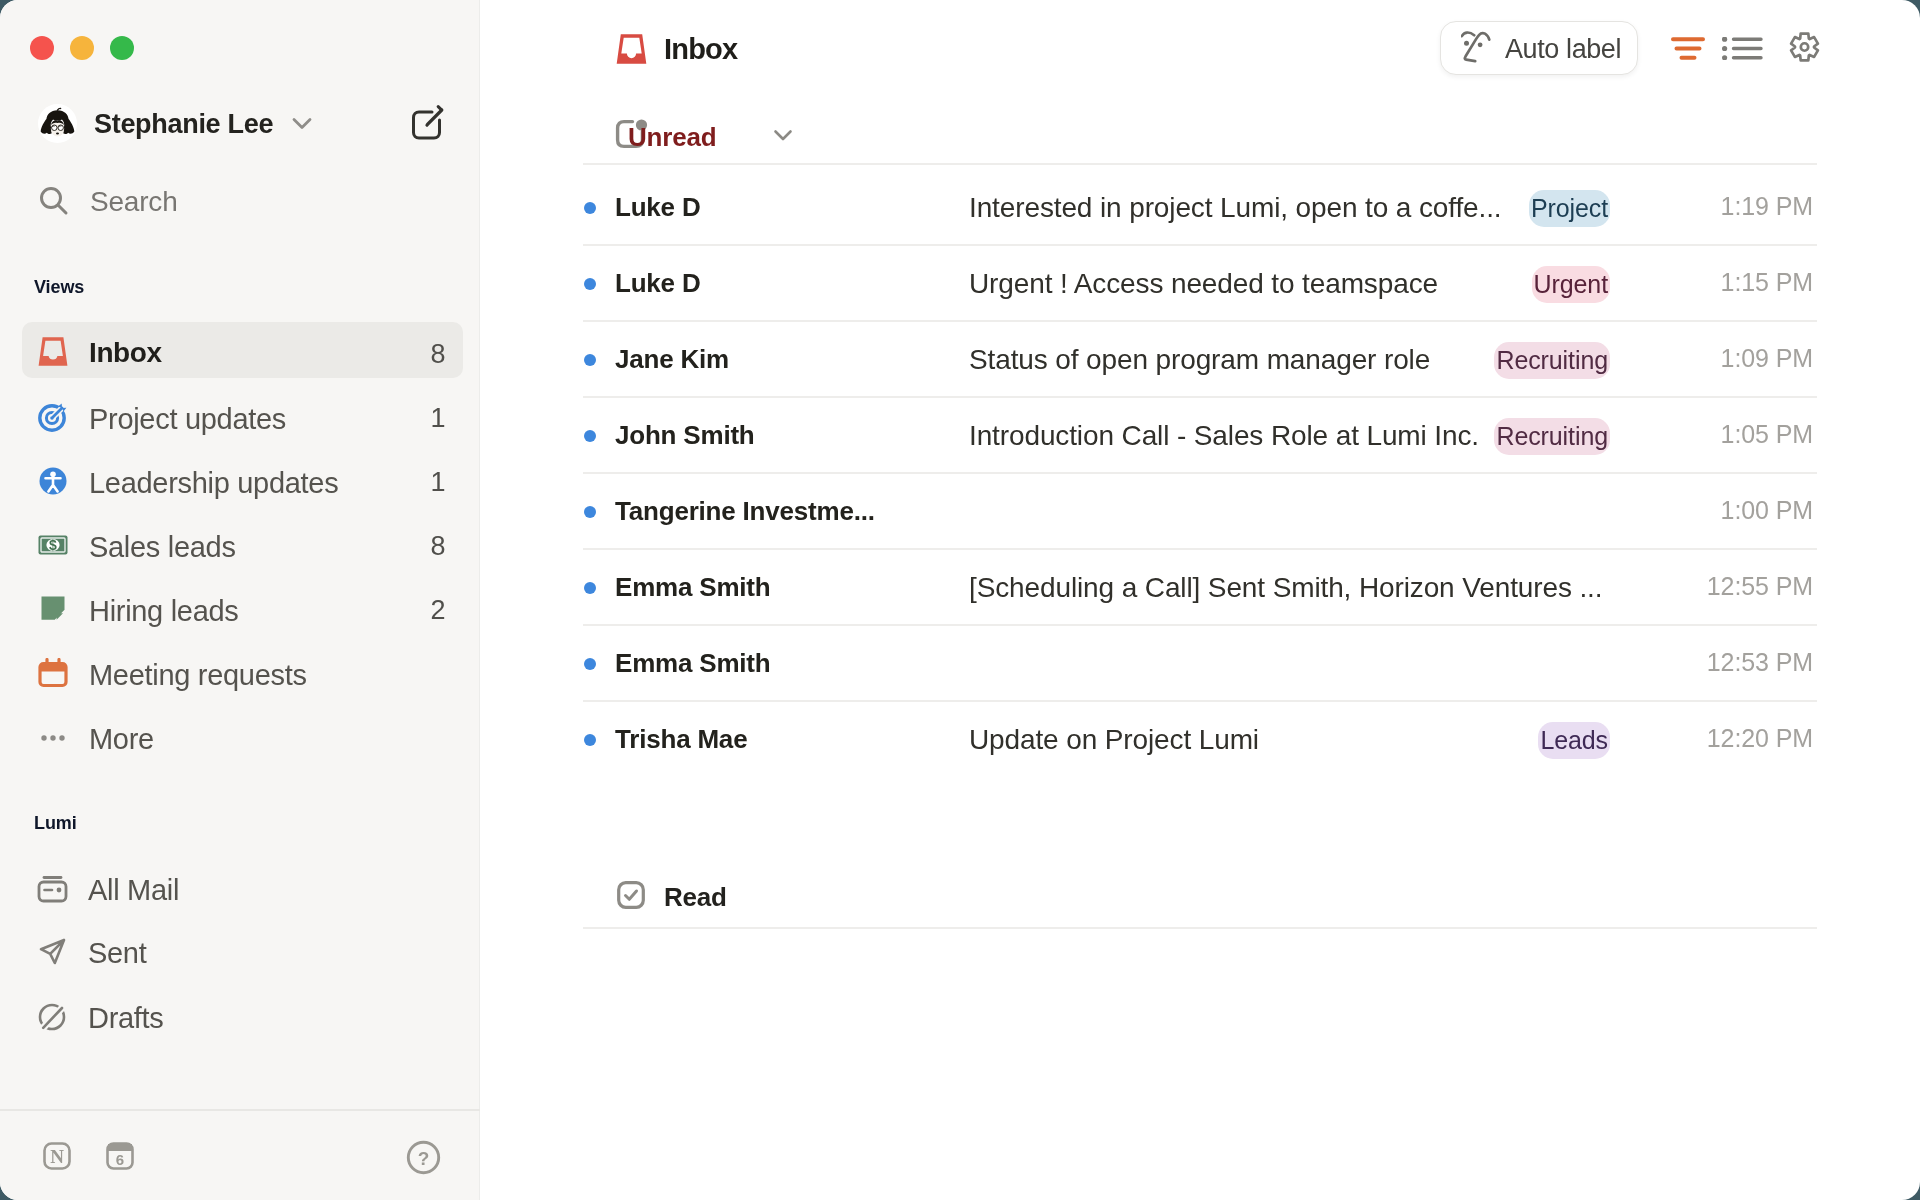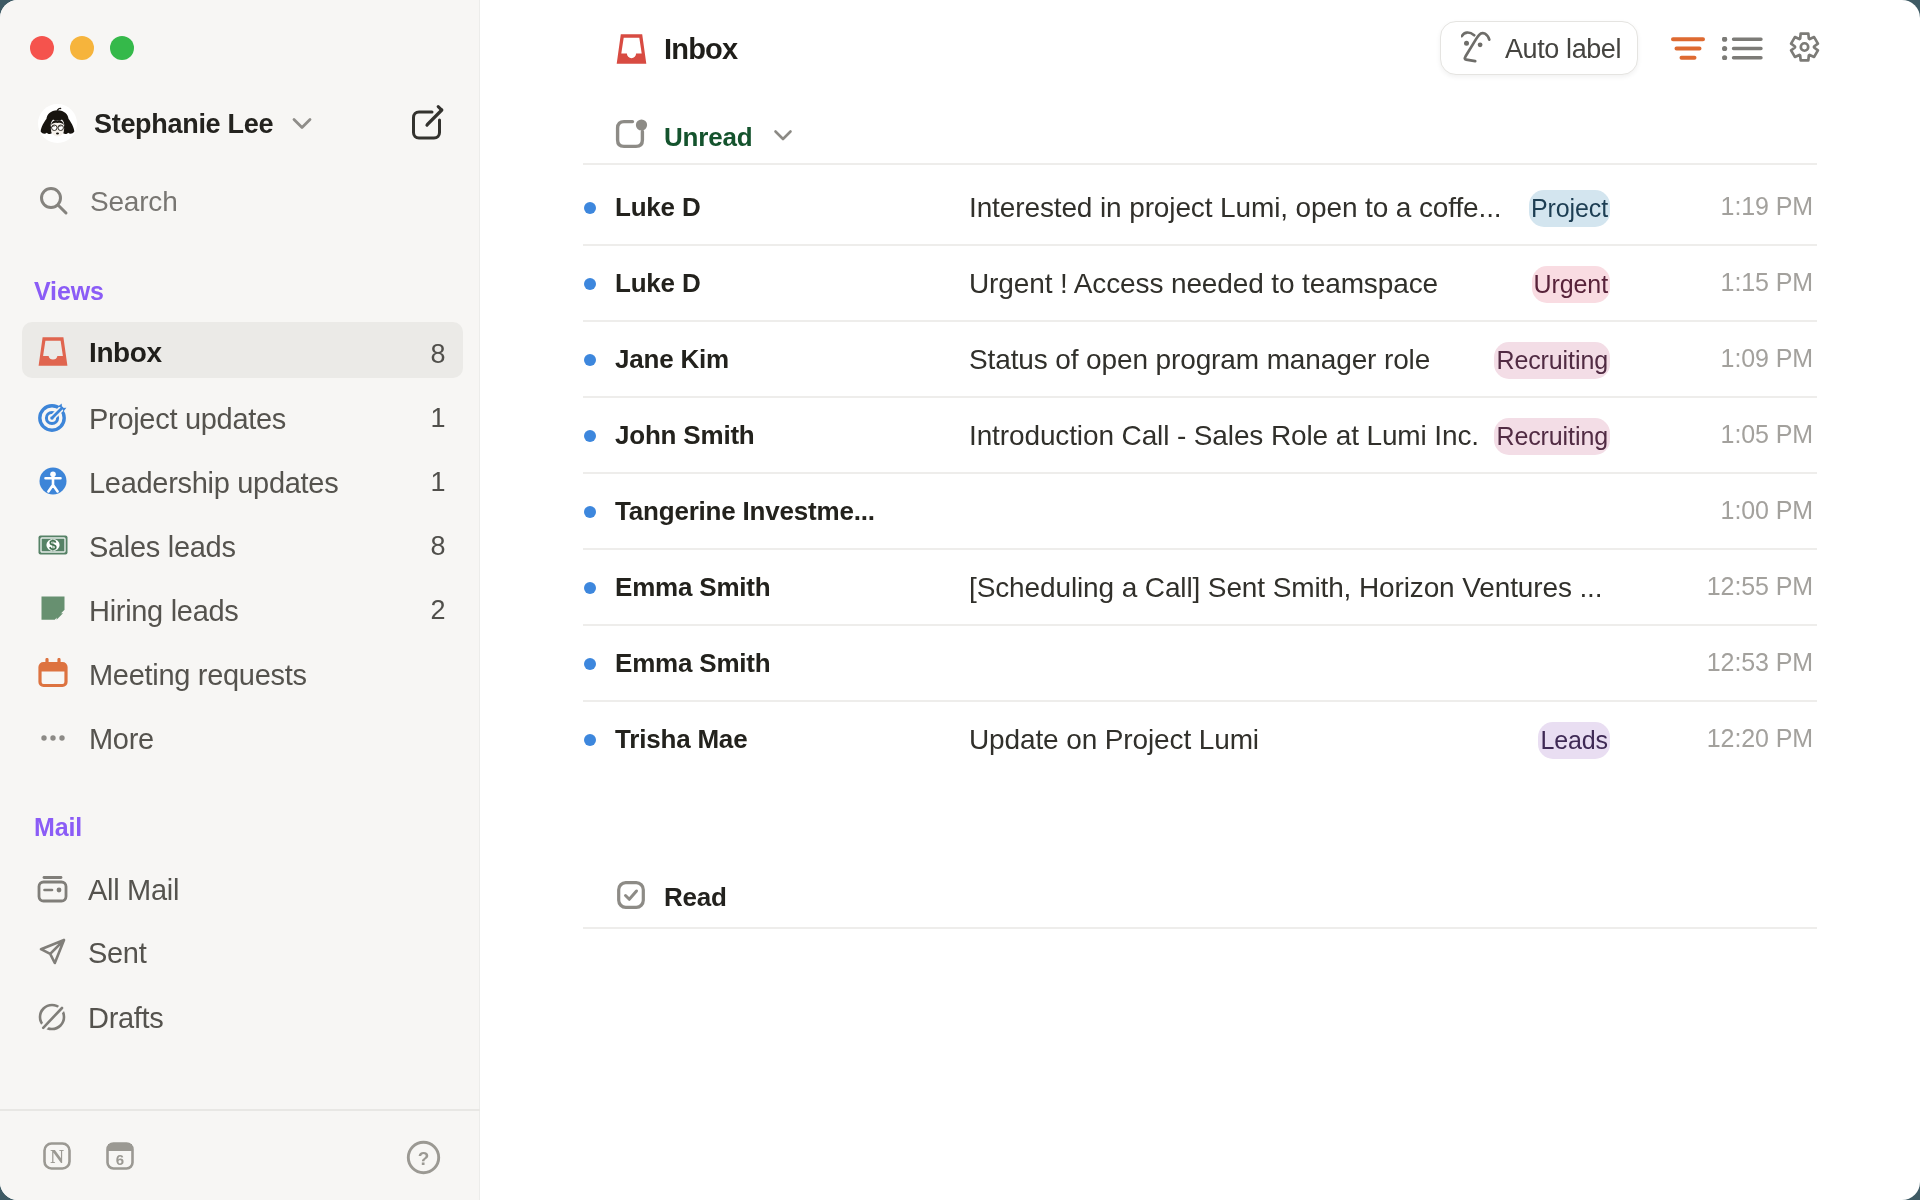--- a/index.html
+++ b/index.html
@@ -4,21 +4,21 @@
 <style>
   * { margin:0; padding:0; box-sizing:border-box; }
   html,body { width:1920px; height:1200px; overflow:hidden; }
   body { background:#3e5a64; font-family:"Liberation Sans", sans-serif; }
   .window { position:absolute; inset:0; border-radius:18px; background:#fff; overflow:hidden; }
   .abs { position:absolute; }
   .sidebar { position:absolute; left:0; top:0; bottom:0; width:480px; background:#f7f6f4; border-right:1px solid #ececea; }
   .tl { position:absolute; width:24px; height:24px; border-radius:50%; top:36px; }
   .navtxt { font-size:29px; color:#55534e; letter-spacing:-0.3px; }
   .cnt { position:absolute; right:34px; font-size:27px; color:#504f4b; letter-spacing:-0.5px; }
-  .seclabel { position:absolute; left:34px; font-size:25px; font-weight:700; color:#8b5cf6; letter-spacing:-0.1px; }
+  .seclabel { position:absolute; left:34px; font-size:18px; font-weight:700; color:#0f172a; letter-spacing:-0.1px; }
   .divh { position:absolute; left:583px; width:1234px; height:1.5px; background:#eeedeb; }
   .tag { position:absolute; height:37px; border-radius:15px; font-size:25px; font-weight:500; display:flex; align-items:center; padding:0 2px; letter-spacing:-0.1px; }
   .time { position:absolute; right:107px; font-size:25px; color:#a3a19d; letter-spacing:-0.1px; }
   .sender { position:absolute; left:615px; font-size:26px; font-weight:700; color:#23221d; letter-spacing:-0.2px; }
   .subject { position:absolute; left:945px; font-size:28px; color:#31302b; letter-spacing:-0.12px;margin-left:24px; }
   .dot { position:absolute; left:584px; width:12px; height:12px; border-radius:50%; background:#3d87dd; }
 </style>
 </head>
 <body>
 <div class="window">
@@ -107,21 +107,21 @@
       <path d="M9 1.5 L9 6 M21 1.5 L21 6" stroke="#dd7340" stroke-width="3.2" stroke-linecap="round"></path>
     </svg>
     <div class="abs navtxt" style="left:89px; top:659px;">Meeting requests</div>
 
     <svg class="abs" style="left:38px; top:723px;" width="30" height="30" viewBox="0 0 30 30">
       <circle cx="6" cy="15" r="2.7" fill="#8c8a86"></circle>
       <circle cx="15" cy="15" r="2.7" fill="#8c8a86"></circle>
       <circle cx="24" cy="15" r="2.7" fill="#8c8a86"></circle>
     </svg>
     <div class="abs navtxt" style="left:89px; top:723px;">More</div>
-    <div class="seclabel" style="top:813px;">Mail</div>
+    <div class="seclabel" style="top:813px;">Lumi</div>
 
     <svg class="abs" style="left:37px; top:873px;" width="31" height="31" viewBox="0 0 31 31">
       <rect x="2" y="9" width="27" height="19" rx="4.5" fill="none" stroke="#807e79" stroke-width="2.8"></rect>
       <path d="M7 4.5 L24 4.5" stroke="#807e79" stroke-width="2.8" stroke-linecap="round"></path>
       <path d="M7.5 17 L15 17" stroke="#807e79" stroke-width="2.6" stroke-linecap="round"></path>
       <circle cx="22" cy="17" r="2.4" fill="#807e79"></circle>
     </svg>
     <div class="abs navtxt" style="left:88px; top:874px;">All Mail</div>
 
     <svg class="abs" style="left:37px; top:936px;" width="31" height="31" viewBox="0 0 31 31">
@@ -178,21 +178,21 @@
   </svg>
   <svg class="abs" style="left:1789px; top:31px;" width="31" height="32" viewBox="0 0 30 30">
     <path d="M11.3 2.1 L18.7 2.1 L19.2 6.8 L20.0 7.3 L24.3 5.4 L28.0 11.8 L24.2 14.5 L24.2 15.5 L28.0 18.2 L24.3 24.6 L20.0 22.7 L19.2 23.2 L18.7 27.9 L11.3 27.9 L10.8 23.2 L10.0 22.7 L5.7 24.6 L2.0 18.2 L5.8 15.5 L5.8 14.5 L2.0 11.8 L5.7 5.4 L10.0 7.3 L10.8 6.8 Z" fill="none" stroke="#7c7b77" stroke-width="2.6" stroke-linejoin="round"></path>
     <circle cx="15" cy="15" r="3.6" fill="none" stroke="#7c7b77" stroke-width="2.6"></circle>
   </svg>
 
   <svg class="abs" style="left:615px; top:119px;" width="34" height="31" viewBox="0 0 34 31">
     <path d="M17.5 2.6 L9 2.6 C5 2.6 2.6 5 2.6 9 L2.6 21 C2.6 25 5 27.4 9 27.4 L21 27.4 C25 27.4 27.4 25 27.4 21 L27.4 12.5" fill="none" stroke="#8d8b86" stroke-width="3.4" stroke-linecap="round"></path>
     <circle cx="26.5" cy="6" r="5.6" fill="#8d8b86"></circle>
   </svg>
-  <div class="abs" style="left:664px; top:122px; font-size:26px; font-weight:700; color:#14532d; letter-spacing:-0.2px;">Unread</div>
+  <div class="abs" style="left:628px; top:122px; font-size:26px; font-weight:700; color:#7f1d1d; letter-spacing:-0.2px;">Unread</div>
   <svg class="abs" style="left:773px; top:129px;" width="20" height="13" viewBox="0 0 20 13">
     <path d="M2.5 2.5 L10 10 L17.5 2.5" fill="none" stroke="#8c8a85" stroke-width="2.6" stroke-linecap="round" stroke-linejoin="round"></path>
   </svg>
   <div class="divh" style="top:163px;"></div>
 
   <div class="dot" style="top:202px;"></div>
   <div class="sender" style="top:192px;">Luke D</div>
   <div class="subject" style="top:192px;">Interested in project Lumi, open to a coffe...</div>
   <div class="tag" style="top:190px; right:310px; background:#d3e5ef; color:#1d3e53;">Project</div>
   <div class="time" style="top:192px;">1:19 PM</div>

